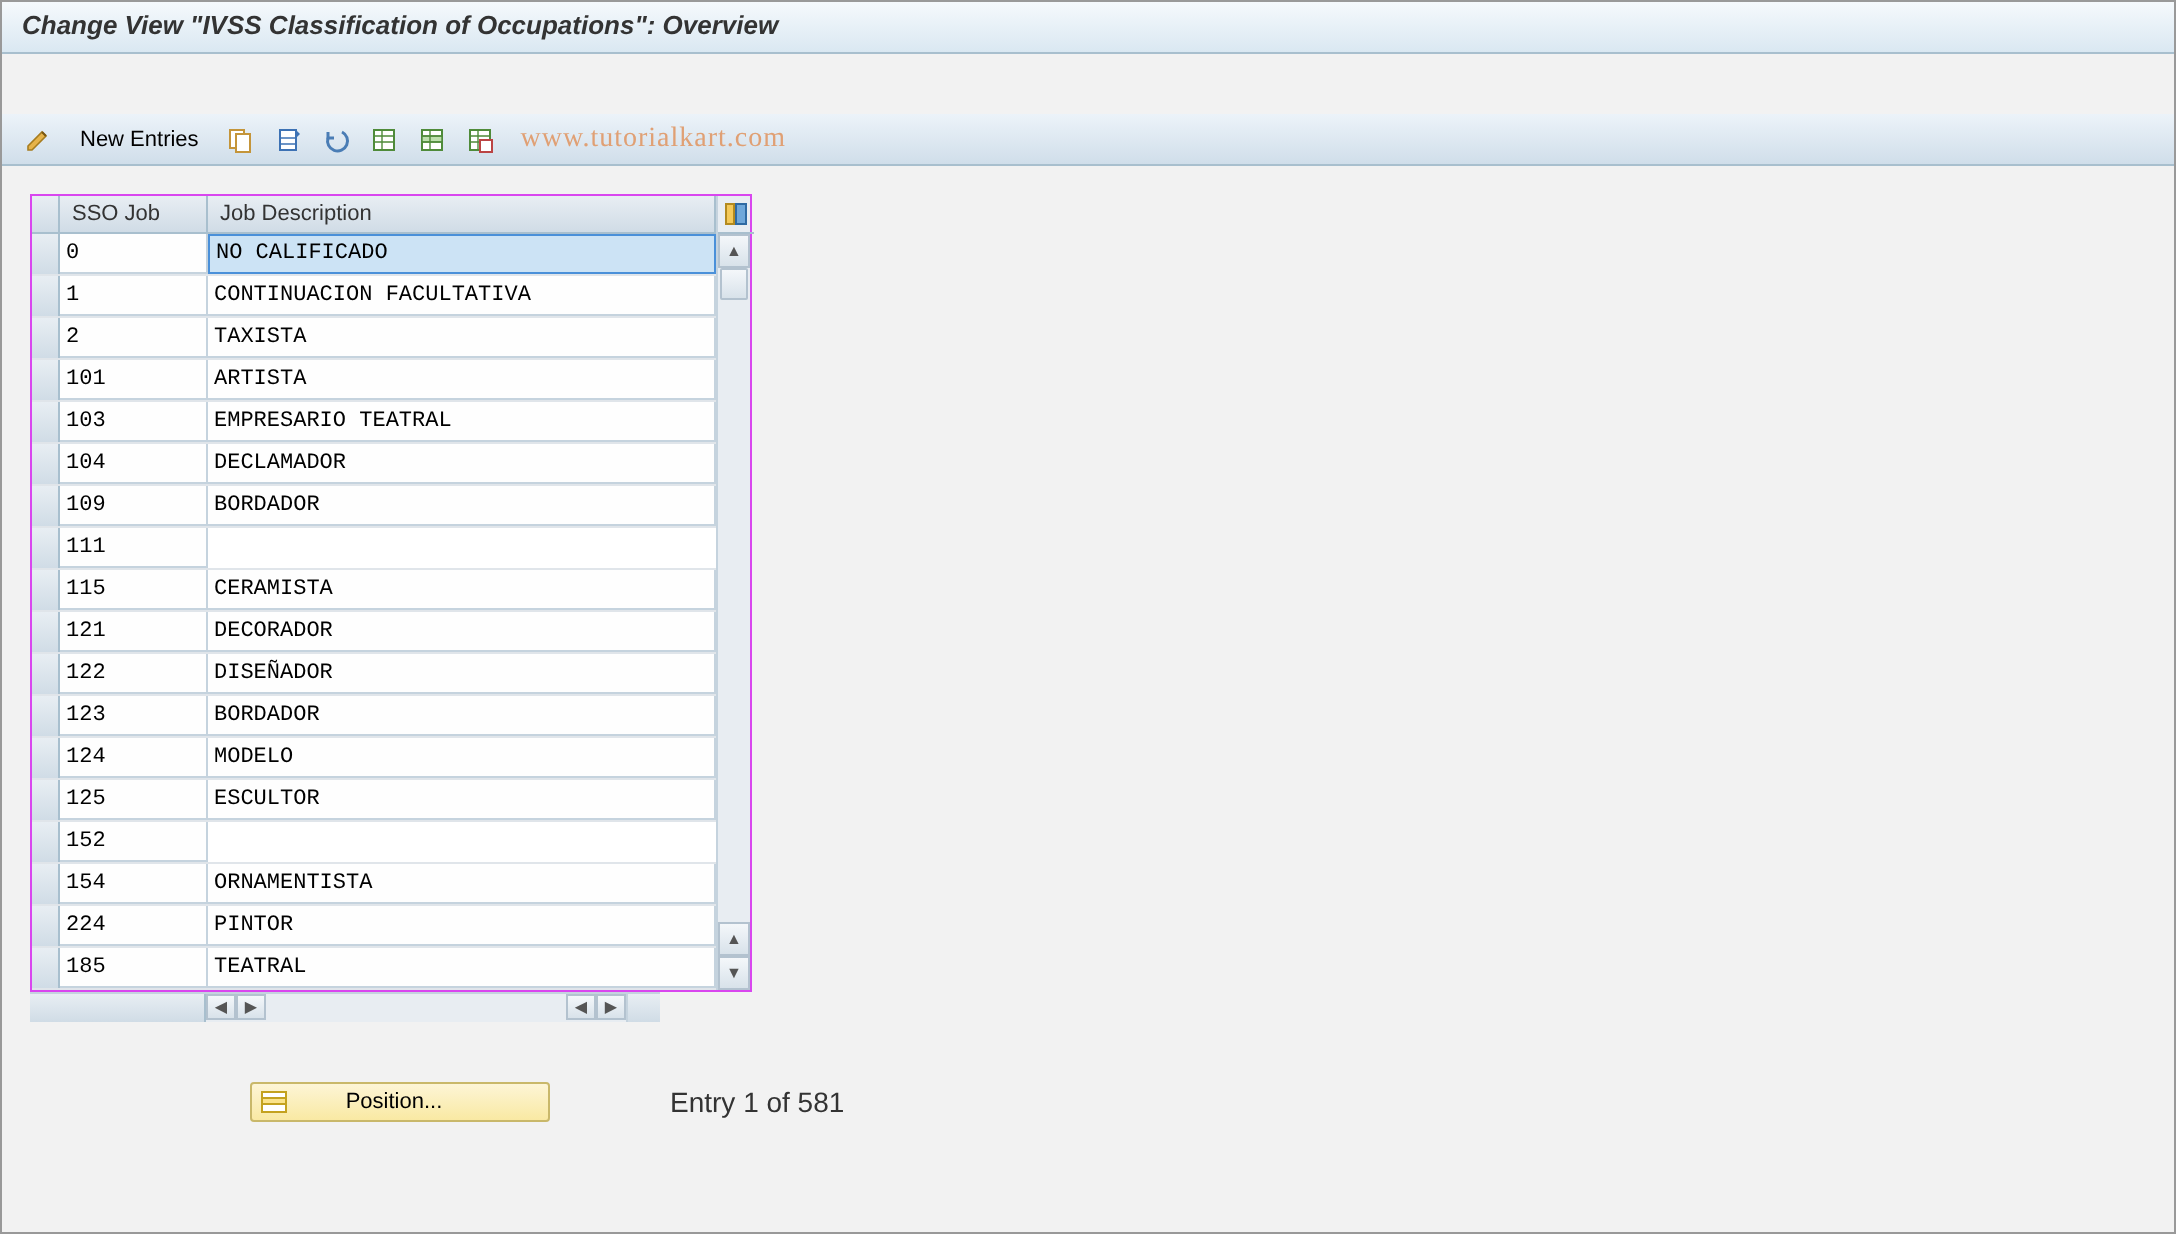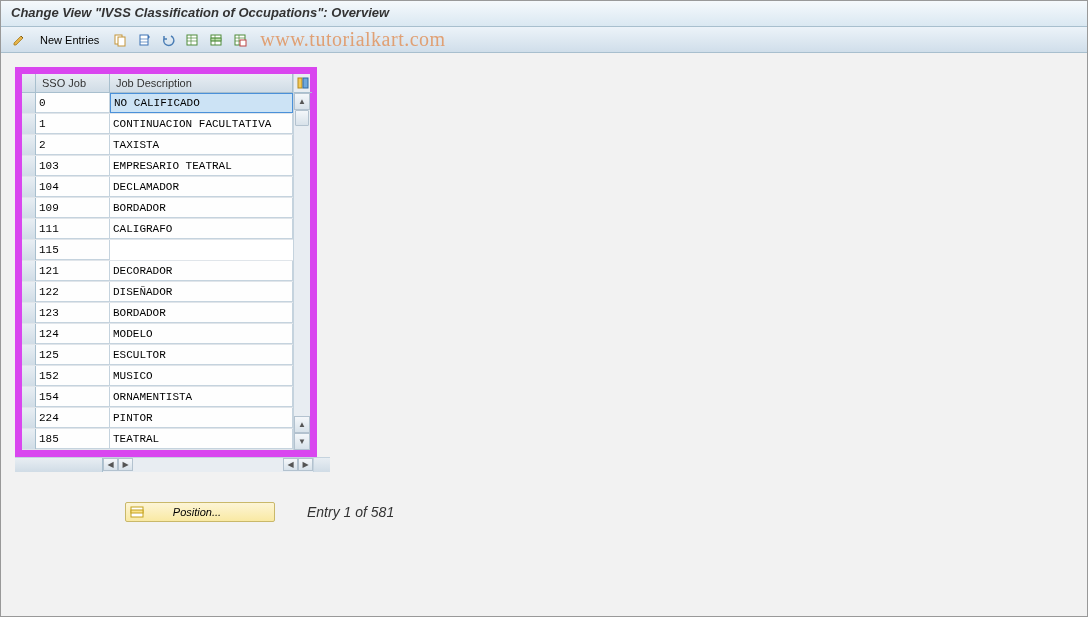--- a/index.html
+++ b/index.html
@@ -30,58 +30,59 @@
     }
     
     .toolbar {
       background: linear-gradient(to bottom, #ecf3f9, #d0deea);
       padding: 3px 8px;
       border-bottom: 1px solid #a8bfce;
       display: flex;
       align-items: center;
       gap: 4px;
       height: 26px;
+      margin-top: 30px;
     }
     .tb-btn {
       display: inline-flex;
       align-items: center;
       justify-content: center;
       width: 20px;
       height: 18px;
       border: 1px solid transparent;
       border-radius: 2px;
       cursor: pointer;
     }
     .tb-text {
       padding: 2px 6px;
       font-size: 11px;
       cursor: pointer;
       border: 1px solid transparent;
       border-radius: 2px;
     }
     .watermark {
-      font-size: 20px;
+      font-size: 14px;
       color: #e0a074;
       margin-left: 6px;
       font-family: Georgia, serif;
       letter-spacing: 0.5px;
     }
     
     .content {
       padding: 14px;
       background: #f2f2f2;
       display: flex;
       flex-direction: column;
       height: calc(100% - 51px);
     }
     .table-container {
       display: flex;
-      border: 7px solid #d946ef;
+      border: 1px solid #d946ef;
       background: #fff;
-      width: 302px;
+      width: 361px;
     }
     .table-main {
       flex: 1;
       display: flex;
       flex-direction: column;
     }
     .table-header {
       display: flex;
       background: linear-gradient(to bottom, #e8eef3, #d0dce6);
       border-bottom: 1px solid #a8bfce;
@@ -174,23 +175,22 @@
       border:1px solid #b3c2cf;
       display:flex;align-items:center;justify-content:center;
       font-size:8px;color:#555;cursor:pointer;
     }
     .hs-flex { flex:1; }
     
     .footer {
       margin-top: 30px;
       display: flex;
       align-items: center;
-      gap: 32px;
+      gap: 60px;
       padding-left: 110px;
-      font-style: italic;
     }
     .position-btn {
       display: inline-flex;
       align-items: center;
       background: linear-gradient(to bottom, #fdf5d6, #f9e9a3);
       border: 1px solid #c9b86a;
       border-radius: 2px;
       padding: 2px 10px 2px 4px;
       cursor: pointer;
       font-size: 11px;
@@ -287,41 +287,46 @@
               <div class="cell c1">1</div>
               <div class="cell c2">CONTINUACION FACULTATIVA</div>
             </div>
             <div class="row">
               <div class="row-handle"></div>
               <div class="cell c1">2</div>
               <div class="cell c2">TAXISTA</div>
             </div>
             <div class="row">
               <div class="row-handle"></div>
+              <div class="cell c1">101</div>
+              <div class="cell c2">ARTISTA</div>
+            </div>
+            <div class="row">
+              <div class="row-handle"></div>
               <div class="cell c1">103</div>
               <div class="cell c2">EMPRESARIO TEATRAL</div>
             </div>
             <div class="row">
               <div class="row-handle"></div>
               <div class="cell c1">104</div>
               <div class="cell c2">DECLAMADOR</div>
             </div>
             <div class="row">
               <div class="row-handle"></div>
               <div class="cell c1">109</div>
               <div class="cell c2">BORDADOR</div>
             </div>
             <div class="row">
               <div class="row-handle"></div>
               <div class="cell c1">111</div>
-              <div class="cell c2">CALIGRAFO</div>
             </div>
             <div class="row">
               <div class="row-handle"></div>
               <div class="cell c1">115</div>
+              <div class="cell c2">CERAMISTA</div>
             </div>
             <div class="row">
               <div class="row-handle"></div>
               <div class="cell c1">121</div>
               <div class="cell c2">DECORADOR</div>
             </div>
             <div class="row">
               <div class="row-handle"></div>
               <div class="cell c1">122</div>
               <div class="cell c2">DISEÑADOR</div>
@@ -337,21 +342,20 @@
               <div class="cell c2">MODELO</div>
             </div>
             <div class="row">
               <div class="row-handle"></div>
               <div class="cell c1">125</div>
               <div class="cell c2">ESCULTOR</div>
             </div>
             <div class="row">
               <div class="row-handle"></div>
               <div class="cell c1">152</div>
-              <div class="cell c2">MUSICO</div>
             </div>
             <div class="row">
               <div class="row-handle"></div>
               <div class="cell c1">154</div>
               <div class="cell c2">ORNAMENTISTA</div>
             </div>
             <div class="row">
               <div class="row-handle"></div>
               <div class="cell c1">224</div>
               <div class="cell c2">PINTOR</div>

